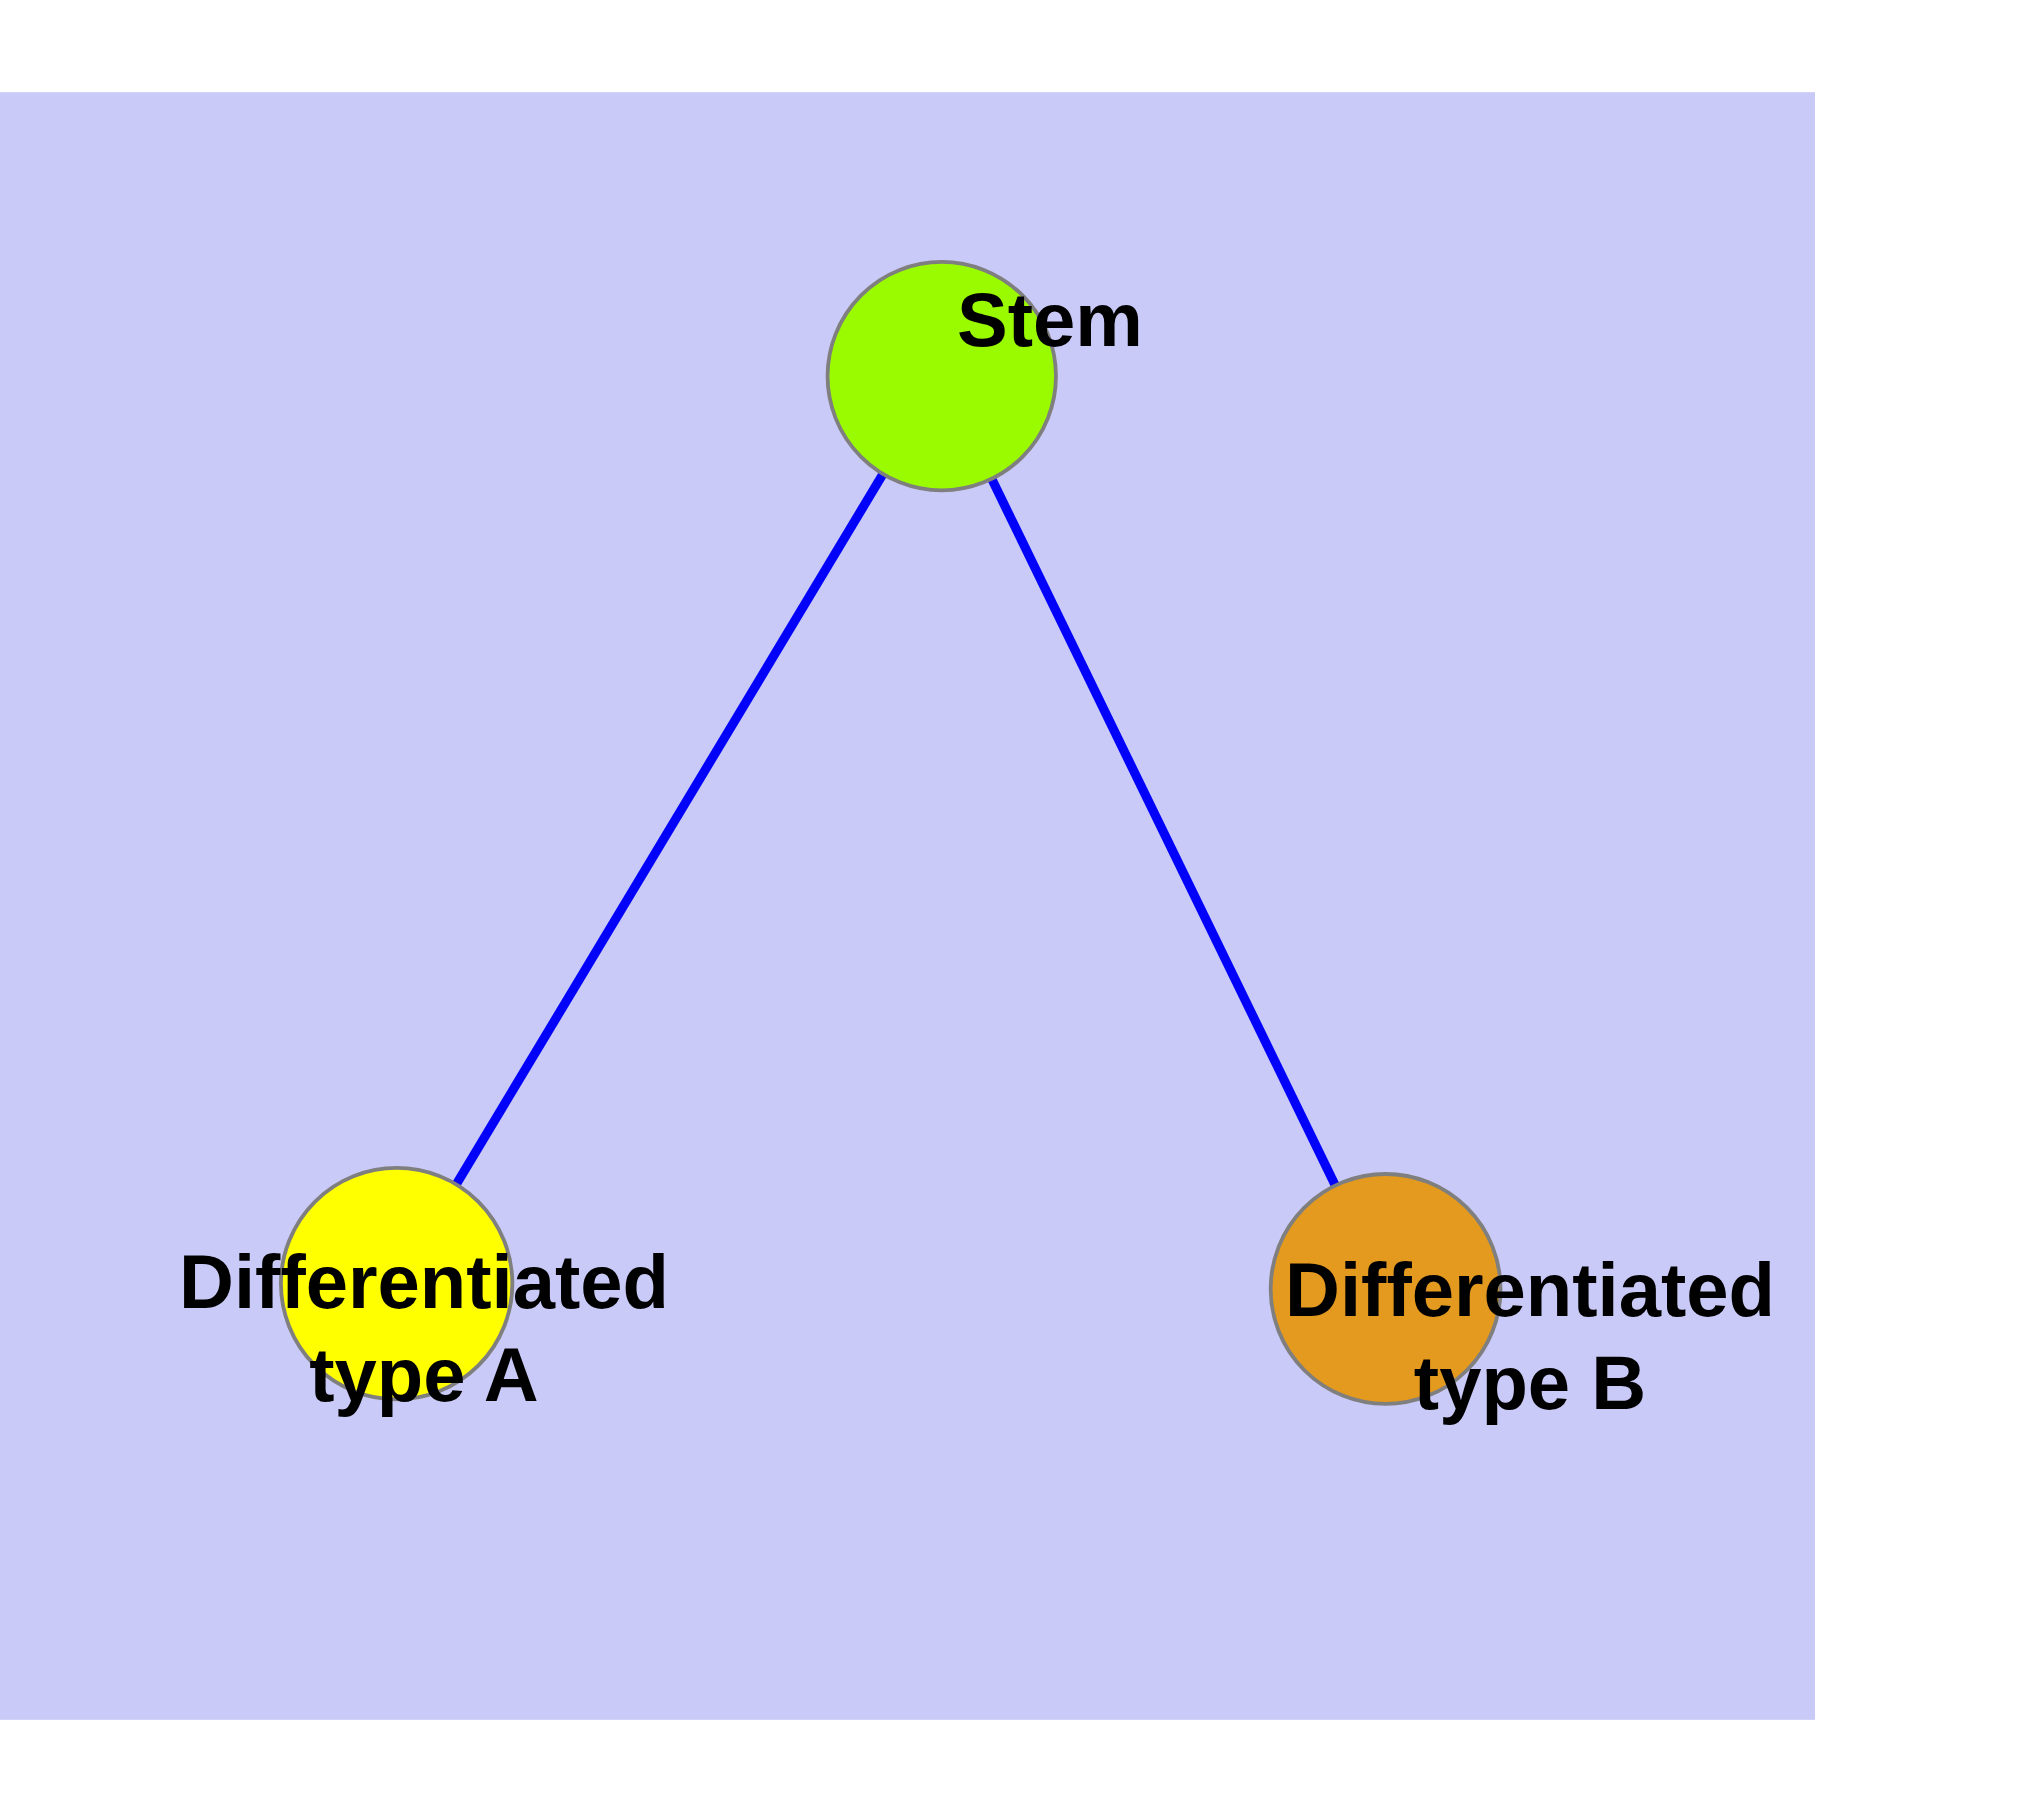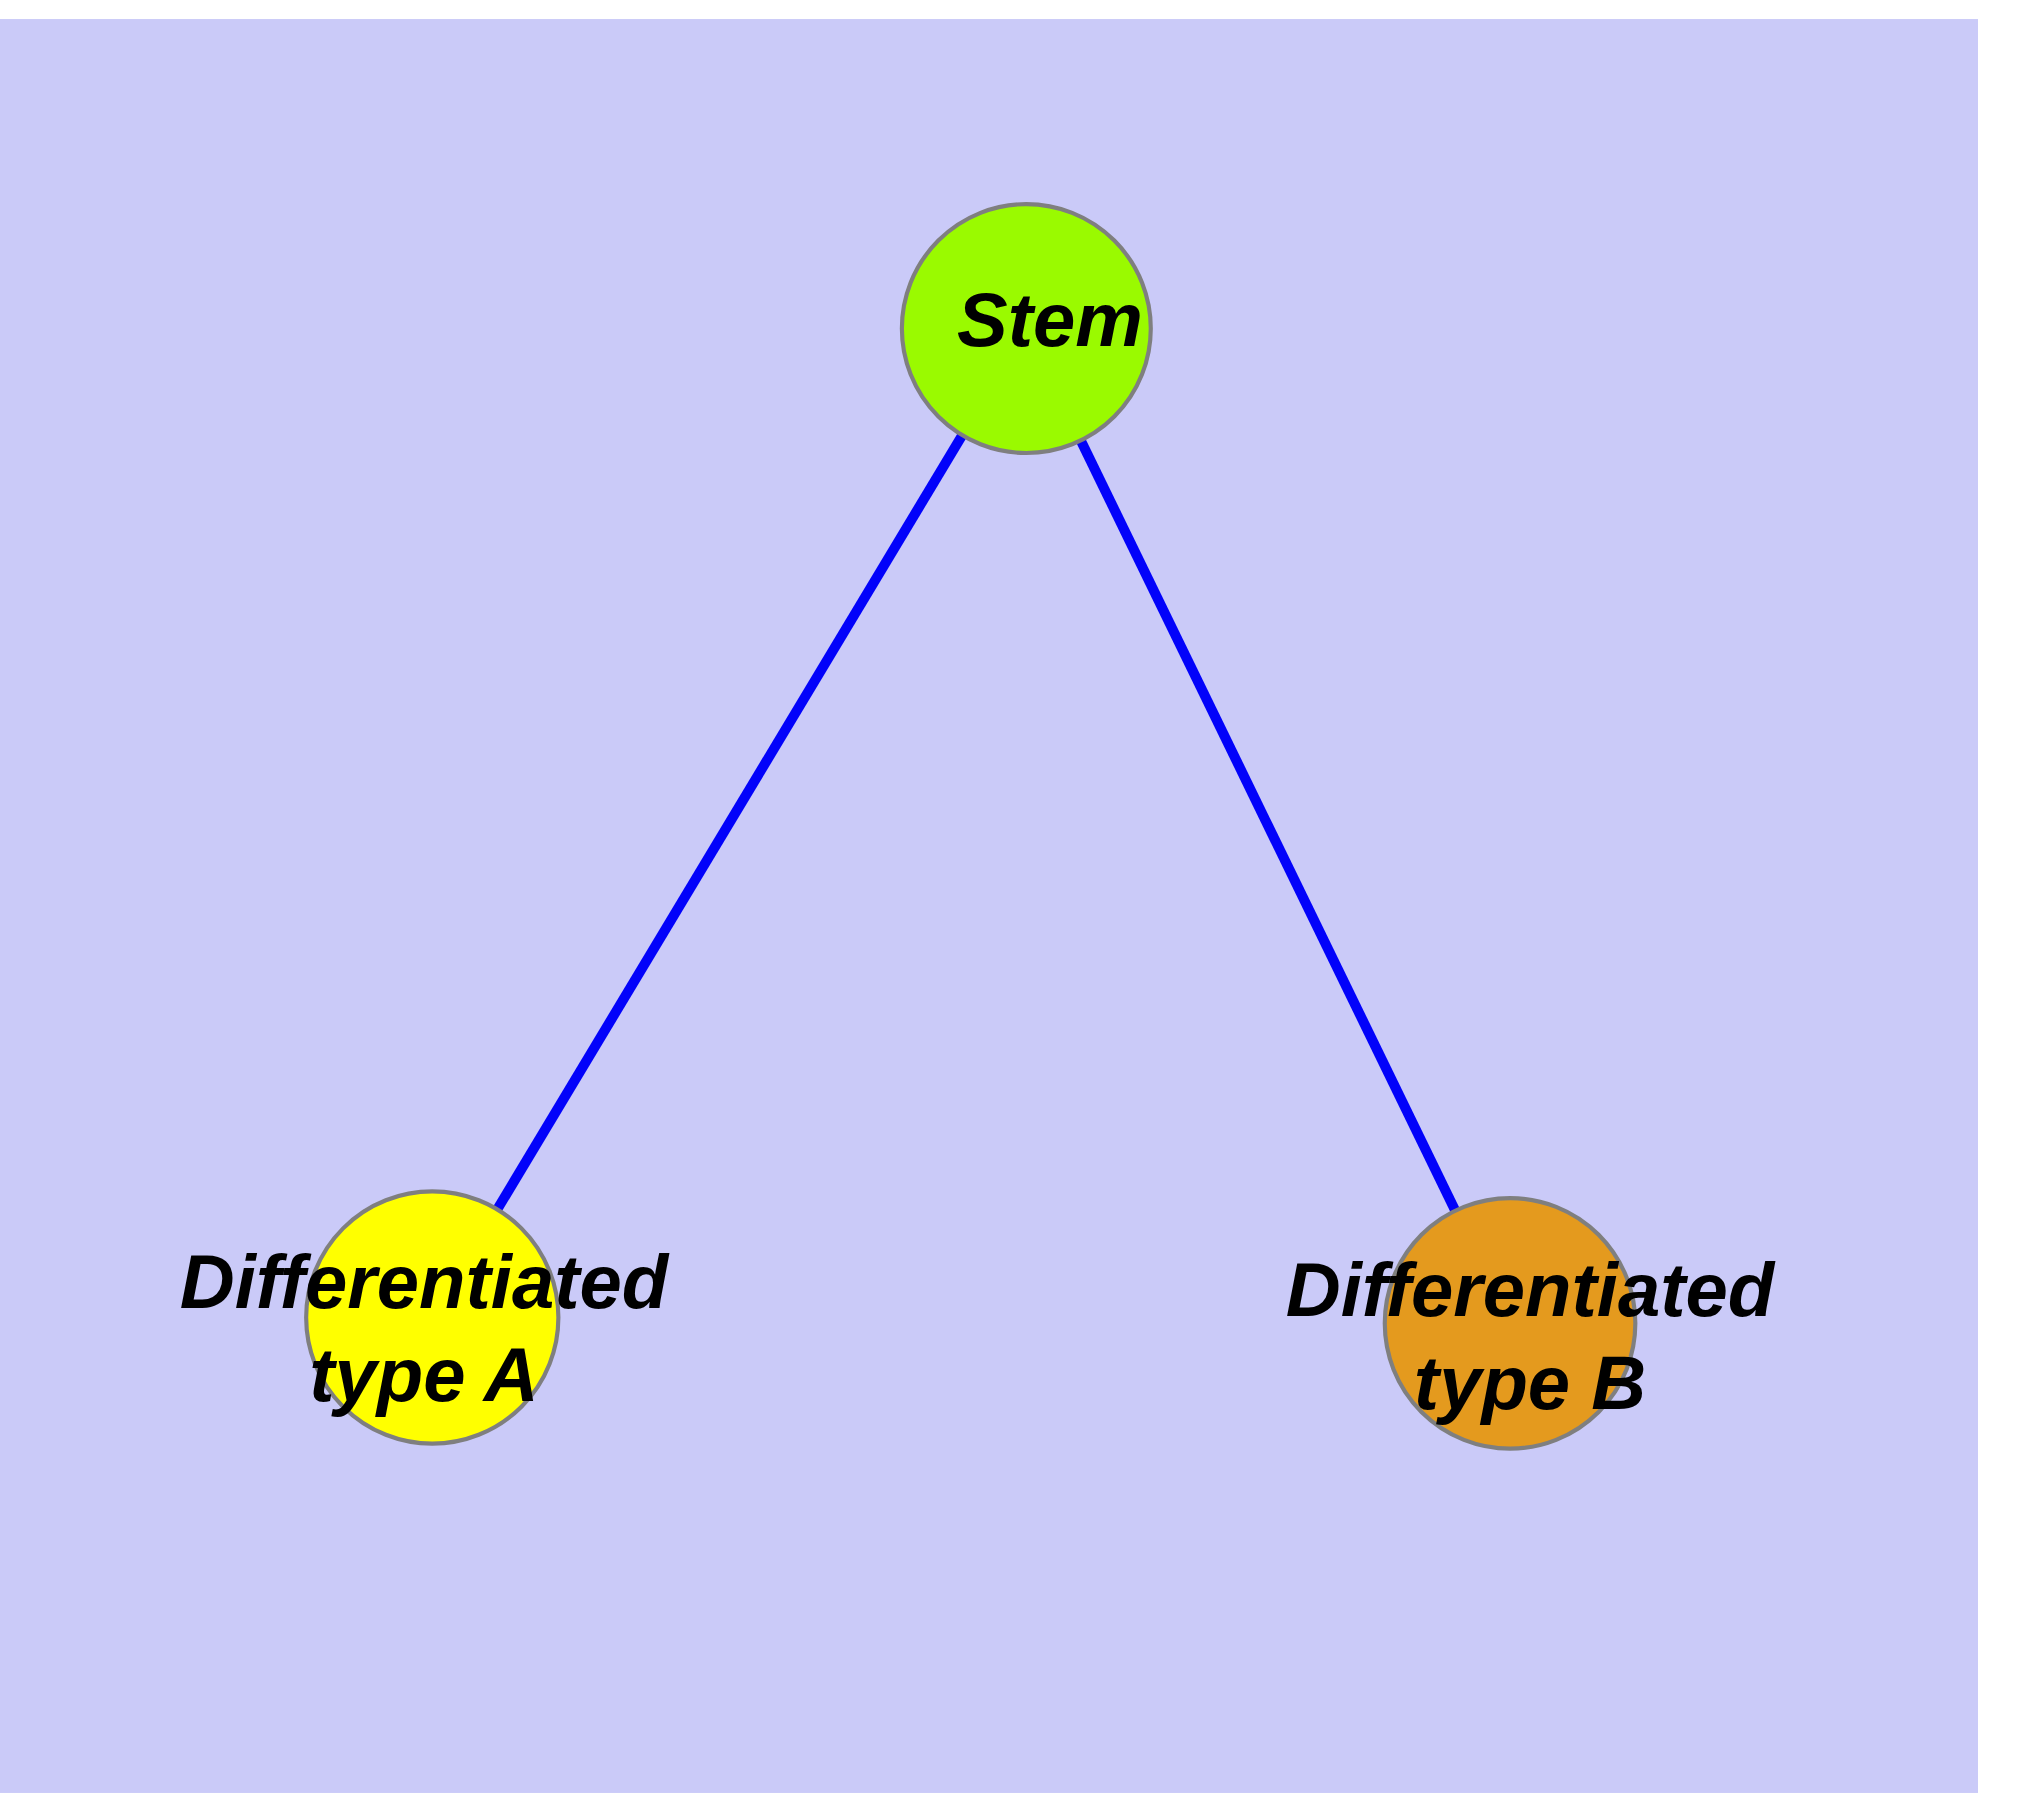--- a/index.html
+++ b/index.html
@@ -2,24 +2,23 @@
 <html style="font-size:13.6px"><head>
 <meta charset="utf-8">
 <style>
   html, body {
     margin: 0;
     padding: 0;
     font-family: "Liberation Sans", sans-serif;
   }
   #stage {
     position: relative;
-    width: 1978px;
+    width: 1815px;
     height: 1812px;
     overflow: hidden;
-    font-style: italic;
   }
   #graph-svg {
     position: absolute;
     left: 0;
     top: 0;
     width: 100%;
     height: 100%;
   }
   .edge {
     stroke-width: 12;

